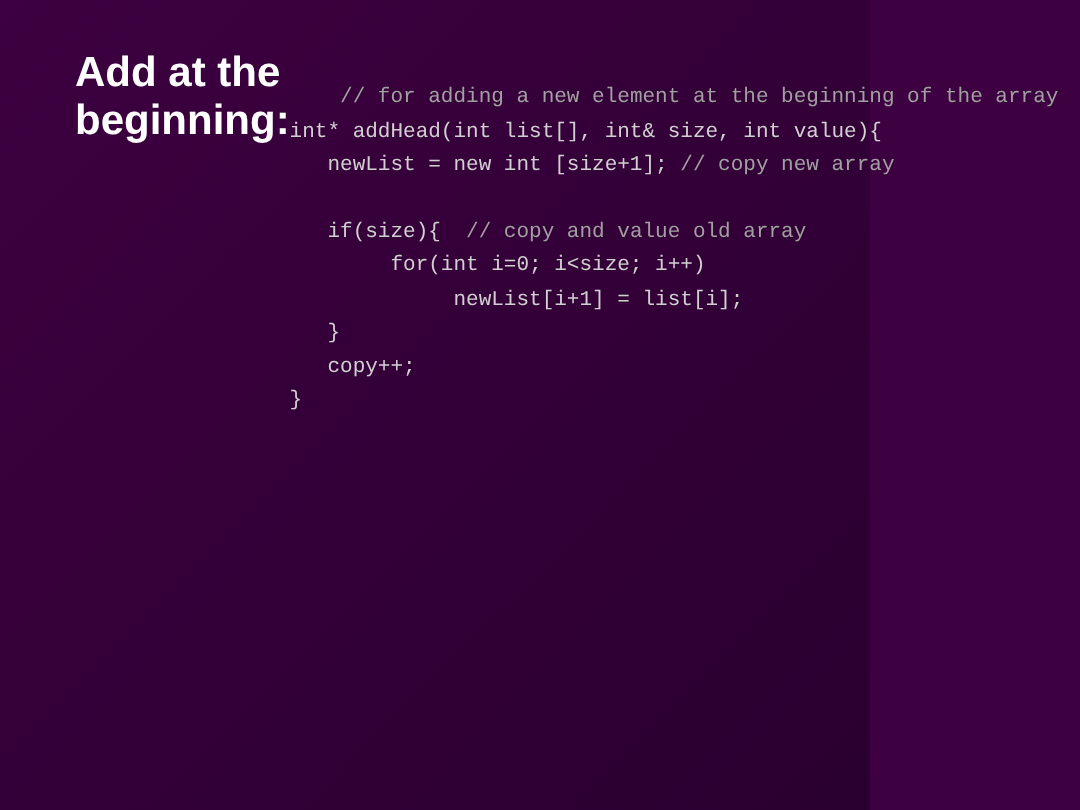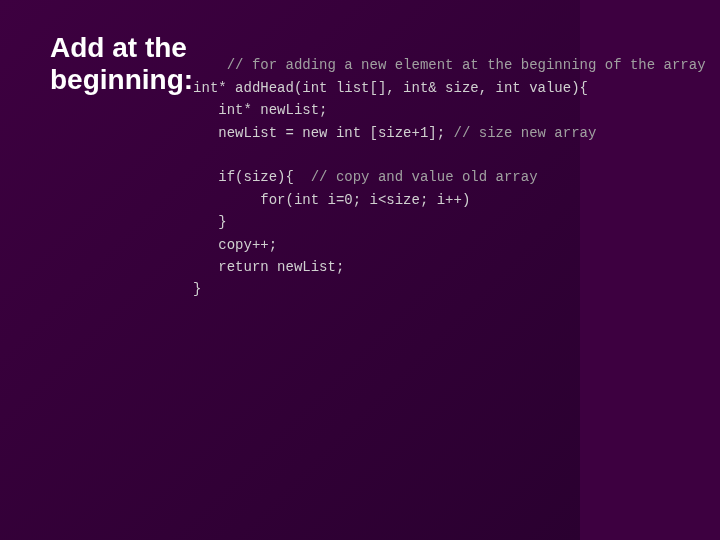--- a/index.html
+++ b/index.html
@@ -47,23 +47,22 @@
     }
   </style>
 </head>
 <body>
 
 <div class="slide-container">
   <div class="slide-title">Add at the beginning:</div>
   <div class="code-block">
     <span><span class="code-comment">// for adding a new element at the beginning of the array</span>
 </span><span>int* addHead(int list[], int&amp; size, int value){
-</span><span>   int* newList;
-</span><span>   newList = new int [size+1]; <span class="code-comment">// size new array</span>
+</span><span>   newList = new int [size+1]; <span class="code-comment">// copy new array</span>
 </span><span>
 </span><span>   if(size){  <span class="code-comment">// copy and value old array</span>
 </span><span>        for(int i=0; i&lt;size; i++)
+</span><span>             newList[i+1] = list[i];
 </span><span>   }
 </span><span>   copy++;
-</span><span>   return newList;
 </span><span>}</span>
   </div>
 </div>
 
 </body></html>

